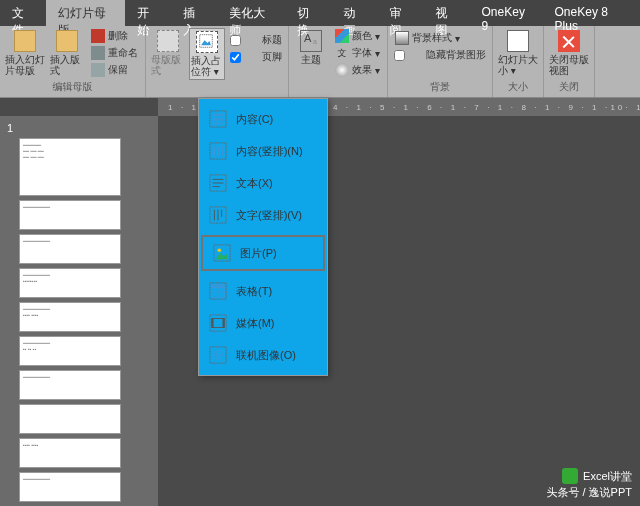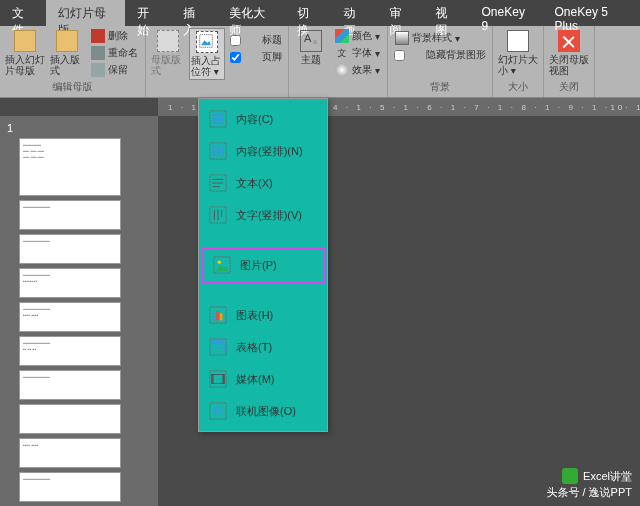--- a/index.html
+++ b/index.html
@@ -31,23 +31,23 @@
   
   .workspace { display: flex; height: calc(506px - 26px - 72px - 18px); }
   .thumb-panel { width: 140px; background: #6b6b6b; padding: 6px 4px; overflow: hidden; }
   .thumb-num { font-size: 11px; color: #fff; margin-bottom: 3px; margin-left: 3px; }
   .thumb { width: 102px; height: 30px; background: #fff; margin: 4px auto; border: 1px solid #999; font-size: 5px; color: #888; padding: 3px; overflow: hidden; line-height: 6px; }
   .thumb.main { height: 58px; }
   
   .ruler-v { width: 18px; background: #6b6b6b; }
   .canvas { flex: 1; background: #4a4a4a; position: relative; }
   
-  .dropdown { position: absolute; left: 198px; top: 98px; width: 130px; background: #14b8a6; border: 1px solid #999; box-shadow: 2px 2px 6px rgba(0,0,0,0.3); z-index: 10; padding: 4px 0; }
+  .dropdown { position: absolute; left: 198px; top: 98px; width: 130px; background: #0ea5e9; border: 1px solid #999; box-shadow: 2px 2px 6px rgba(0,0,0,0.3); z-index: 10; padding: 4px 0; }
   .dd-item { display: flex; align-items: center; gap: 9px; padding: 7px 10px; font-size: 11px; color: #333; cursor: pointer; }
-  .dd-item.hl { border: 2px solid #d946ef; margin: 16px 2px; }
+  .dd-item.hl { border: 2px solid #737373; margin: 4px 2px; }
   .dd-ic { width: 18px; height: 18px; display: flex; align-items: center; justify-content: center; }
   .dd-ic svg { width: 18px; height: 18px; }
   
   .watermark { position: absolute; right: 8px; bottom: 6px; font-size: 11px; color: #fff; text-align: right; line-height: 16px; z-index: 5; }
   .wm-line { display: flex; align-items: center; justify-content: flex-end; gap: 5px; }
   .wm-ic { width: 16px; height: 16px; background: #3a3; border-radius: 3px; }
   
   .ic-placeholder { border: 1px dashed #555; background: #fff; }
   .ic-slide { background: #e8c070; border: 1px solid #b8934a; }
   .ic-red-x { background: #e74c3c; position: relative; }
@@ -63,21 +63,21 @@
   <div class="tab">文件</div>
   <div class="tab active">幻灯片母版</div>
   <div class="tab">开始</div>
   <div class="tab">插入</div>
   <div class="tab">美化大师</div>
   <div class="tab">切换</div>
   <div class="tab">动画</div>
   <div class="tab">审阅</div>
   <div class="tab">视图</div>
   <div class="tab">OneKey 9</div>
-  <div class="tab">OneKey 5 Plus</div>
+  <div class="tab">OneKey 8 Plus</div>
 </div>
 
 <div class="ribbon">
   <div class="ribbon-group">
     <div class="ribbon-group-content">
       <div class="big-btn wide">
         <div class="ic ic-slide"></div>
         <div class="lbl">插入幻灯片母版</div>
       </div>
       <div class="big-btn">
@@ -255,31 +255,20 @@
           <circle cx="7" cy="7" r="2" fill="#f1c40f"></circle>
           <polygon points="3,17 8,10 12,14 15,11 17,17" fill="#27ae60"></polygon>
         </svg>
       </div>
     <span>图片(P)</span>
   </div>
   <div class="dd-item">
     <div class="dd-ic">
         <svg viewBox="0 0 20 20">
           <rect x="1" y="1" width="18" height="18" fill="none" stroke="#666" stroke-dasharray="2 1"></rect>
-          <rect x="4" y="10" width="3" height="6" fill="#3498db"></rect>
-          <rect x="8" y="6" width="3" height="10" fill="#e74c3c"></rect>
-          <rect x="12" y="8" width="3" height="8" fill="#f39c12"></rect>
-        </svg>
-      </div>
-    <span>图表(H)</span>
-  </div>
-  <div class="dd-item">
-    <div class="dd-ic">
-        <svg viewBox="0 0 20 20">
-          <rect x="1" y="1" width="18" height="18" fill="none" stroke="#666" stroke-dasharray="2 1"></rect>
           <rect x="3" y="3" width="14" height="4" fill="#3498db"></rect>
           <rect x="3" y="3" width="14" height="14" fill="none" stroke="#3498db"></rect>
           <line x1="3" y1="11" x2="17" y2="11" stroke="#3498db"></line>
           <line x1="10" y1="7" x2="10" y2="17" stroke="#3498db"></line>
         </svg>
       </div>
     <span>表格(T)</span>
   </div>
   <div class="dd-item">
     <div class="dd-ic">

